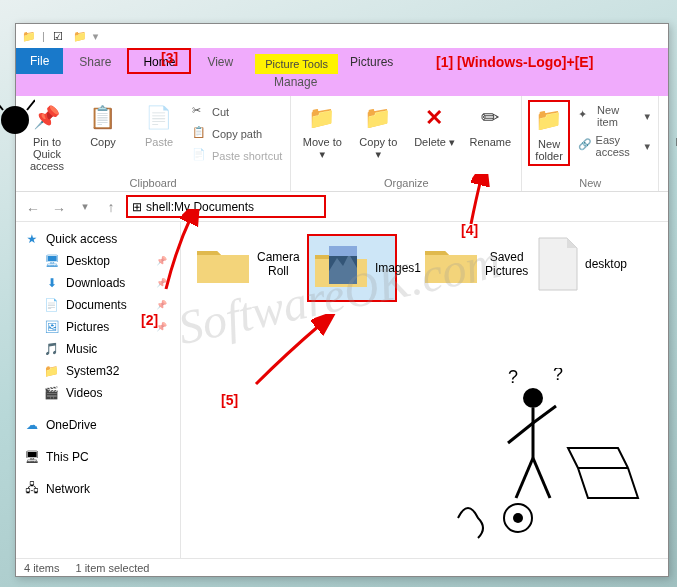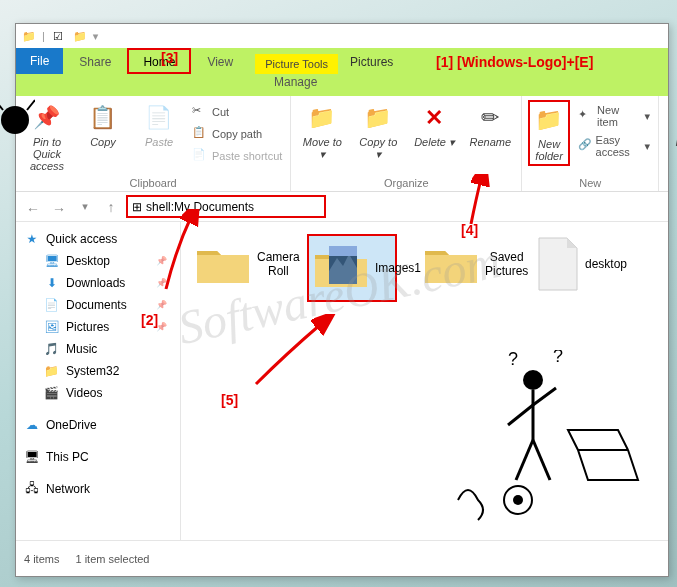--- a/index.html
+++ b/index.html
@@ -20,21 +20,21 @@
     }
     .qat {
       height: 24px; background: #fff;
       display: flex; align-items: center;
       padding: 0 4px; gap: 4px;
       font-size: 11px;
     }
     .qat-icon { width: 18px; height: 18px; display: inline-flex; align-items: center; justify-content: center; }
     .tabs-row {
       height: 26px; display: flex; align-items: flex-end;
-      background: #bef264; font-size: 12px;
+      background: #f0abfc; font-size: 12px;
       gap: 0;
     }
     .file-tab { background:#1979ca; color:#fff; padding:5px 14px; height:26px; line-height:16px; }
     .tab { padding:5px 14px; height:26px; color:#555; cursor:pointer; border:2px solid transparent; }
     .tab.active { border:2px solid #e60000; color:#000; }
     .context-tab { background:#fff200; padding:4px 10px; font-size:11px; color:#444; margin-left:6px; }
     .context-label { padding:5px 12px; color:#333; font-size:12px; }
     .annotation { position:absolute; color:#e60000; font-weight:bold; font-size:14px; z-index:100; }
     .ribbon {
       border-bottom:1px solid #ddd;
@@ -42,21 +42,21 @@
       height:96px;
       display:flex;
       font-size:11px;
       color:#444;
     }
     .rgroup { border-right:1px solid #e5e5e5; padding:4px 6px 2px; display:flex; flex-direction:column; justify-content:space-between; }
     .rgroup-label { text-align:center; font-size:11px; color:#777; padding-top:2px; }
     .rgroup-body { display:flex; gap:6px; align-items:flex-start; }
     .rbtn-big { display:flex; flex-direction:column; align-items:center; gap:2px; width:50px; cursor:pointer; padding:2px; }
     .rbtn-big .ico { width:32px; height:32px; display:flex; align-items:center; justify-content:center; font-size:22px; }
-    .rbtn-big .lbl { font-size:11px; text-align:center; line-height:12px; color:#444;font-style:italic; }
+    .rbtn-big .lbl { font-size:11px; text-align:center; line-height:12px; color:#444; }
     .rbtn-sm { display:flex; align-items:center; gap:4px; font-size:11px; color:#555; padding:2px; cursor:pointer; }
     .rbtn-sm .ico { width:16px; height:16px; }
     .disabled { opacity:0.5; }
     .newfolder-box { border:2px solid #e60000; padding:2px; }
     .addr-row {
       height:30px; border-bottom:1px solid #e5e5e5;
       display:flex; align-items:center; padding:2px 6px; gap:4px;
     }
     .nav-arrow { width:22px; height:22px; display:flex; align-items:center; justify-content:center; color:#888; font-size:14px; }
     .addr-bar { flex:0 0 auto; width:200px; height:23px; border:2px solid #e60000; display:flex; align-items:center; padding:0 4px; font-size:12px; gap:4px; }
@@ -67,21 +67,21 @@
     .nav-item.sub { padding-left:28px; }
     .nav-item.pin::after { content:"📌"; font-size:9px; margin-left:auto; margin-right:6px; opacity:0.5; }
     .nav-icon { width:16px; height:16px; display:inline-flex; align-items:center; justify-content:center; font-size:12px; }
     .spacer { height:10px; }
     .content { flex:1; padding:12px; position:relative; }
     .items { display:flex; gap:24px; align-items:flex-start; }
     .fitem { display:flex; flex-direction:row; align-items:center; width:90px; gap:4px; font-size:12px; text-align:center; }
     .fitem .thumb { width:70px; height:60px; display:flex; align-items:center; justify-content:center; position:relative; }
     .fitem.selected { border:2px solid #e60000; padding:2px; background:#cde6f7;justify-content:space-between; }
     .folder-svg { width:60px; height:50px; }
-    .status-bar { height:36px; border-top:1px solid #e5e5e5; display:flex; align-items:center; font-size:11px; color:#555; padding:0 8px; gap:16px; }
+    .status-bar { height:18px; border-top:1px solid #e5e5e5; display:flex; align-items:center; font-size:11px; color:#555; padding:0 8px; gap:16px; }
     .arrow-red { position:absolute; z-index:90; stroke:#e60000; fill:#e60000; }
     .watermark { position:absolute; top:50%; left:50%; transform:translate(-50%,-50%) rotate(-12deg); font-size:48px; color:rgba(150,150,150,0.25); font-style:italic; font-family:Georgia,serif; z-index:200; pointer-events:none; }
     .stick-figure { position:absolute; z-index:80; }
   </style>
 </head>
 <body>
 
 <svg class="stick-figure" style="top:80px;left:-5px" width="40" height="120">
   <circle cx="20" cy="40" r="14" fill="#000"></circle>
     <line x1="8" y1="30" x2="0" y2="20" stroke="#000" stroke-width="2"></line>

